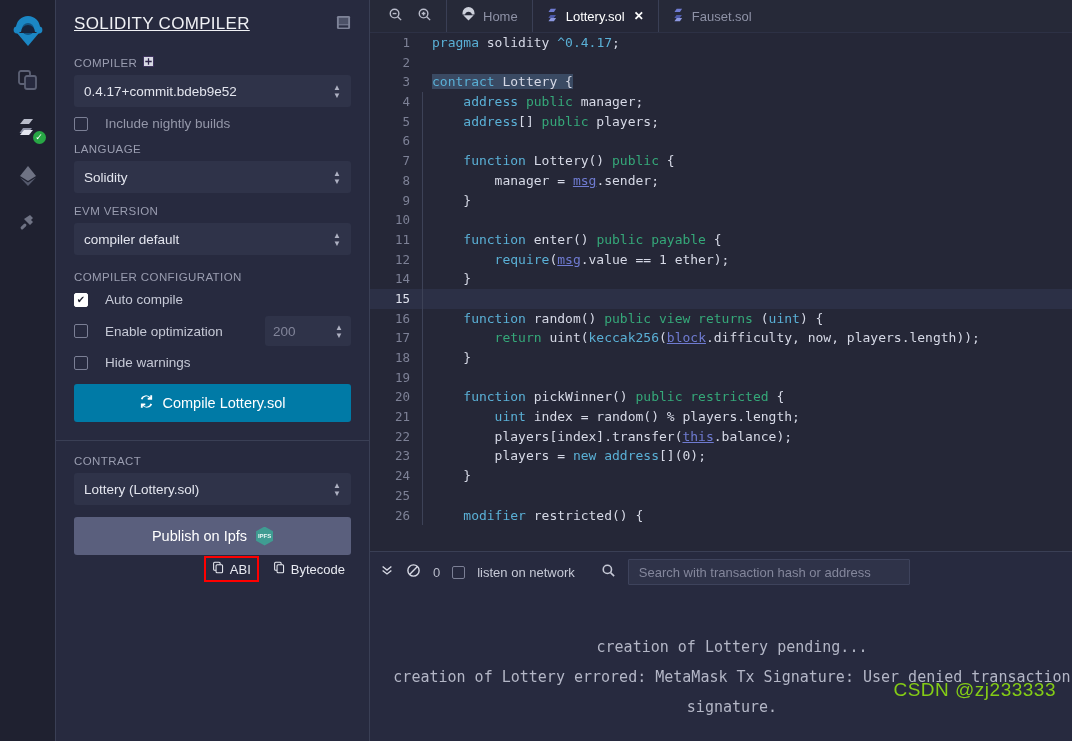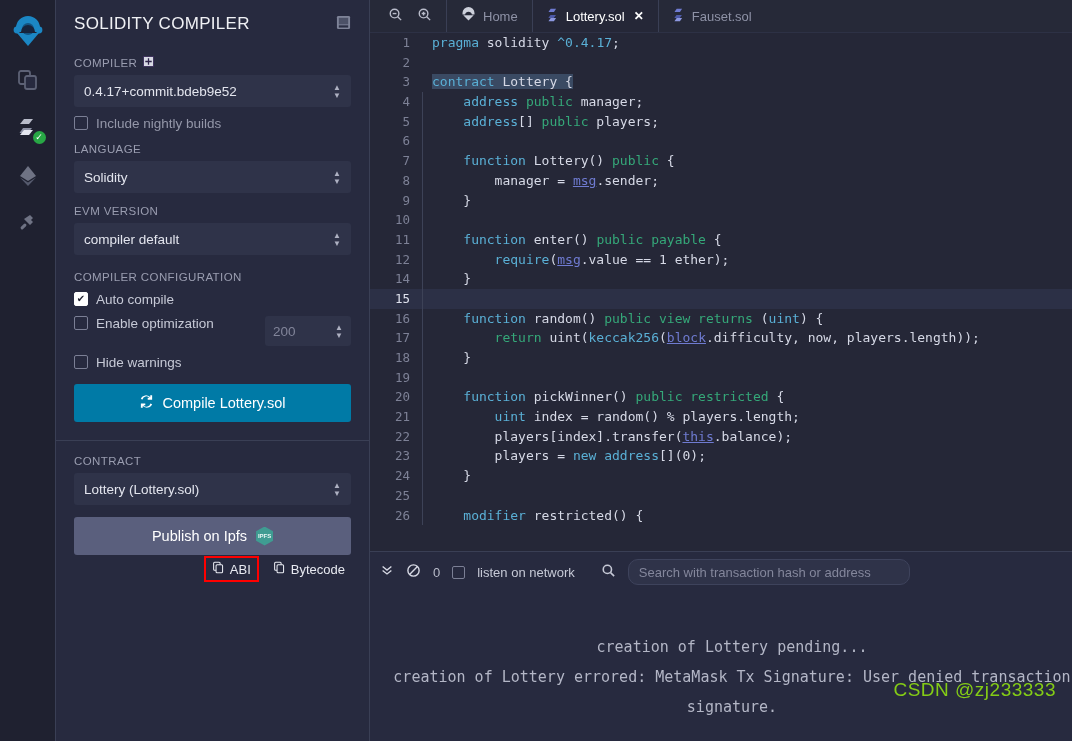--- a/index.html
+++ b/index.html
@@ -29,30 +29,30 @@
     background: #272a3f;
     border-right: 1px solid #3a3f55;
     color: #d4d6e0;
     font-size: 13px;
     overflow: hidden;
   }
   .panel-header {
     display: flex; align-items: center; justify-content: space-between;
     padding: 14px 18px 10px 18px;
   }
-  .panel-title { font-size: 17px; letter-spacing: .3px; color: #f0f1f5; font-weight: 400; }
+  .panel-title { font-size: 17px; letter-spacing: .3px; color: #f0f1f5; font-weight: 400; text-decoration: underline; }
   .panel-body { padding: 0 18px; }
   .sec-label { font-size: 11.5px; color: #9a9db0; letter-spacing: .4px; margin: 12px 0 6px; display:flex; align-items:center; gap:6px;}
   .select-box {
     background: #2f3349; border: none; border-radius: 3px;
     height: 32px; display: flex; align-items: center; justify-content: space-between;
     padding: 0 10px; color: #e3e5ee; font-size: 13.5px;
   }
   .spin { display:flex; flex-direction:column; gap:1px; color:#aeb1c2; font-size:8px; line-height:7px;}
-  .chk-row { display: flex; align-items: flex-start; gap: 8px; margin: 9px 0; }
+  .chk-row { display: flex; align-items: center; gap: 17px; margin: 9px 0; }
   .chk {
     width: 14px; height: 14px; border-radius: 2px; border: 1px solid #7b7f95;
     background: transparent; flex: 0 0 14px; display:flex; align-items:center; justify-content:center;
   }
   .chk.checked { background: #ffffff; border-color: #ffffff; }
   .chk.checked::after { content: "\2714"; color: #1f2130; font-size: 10px; line-height: 1; }
   .chk-label { font-size: 13.5px; color: #c6c9d6; }
   .chk-label.dim { color: #9497a9; }
   .opt-runs {
     margin-left: auto; width: 86px; height: 30px; background: #2f3349; border-radius: 3px;
@@ -108,21 +108,21 @@
   .sel{ background: #3a4a63; }
   .editor-bottom-fade { position:absolute; left:0; right:0; bottom:0; height: 8px; background:#252737; }
 
   
   .terminal { height: 190px; flex: 0 0 190px; background: #272a3f; border-top: 1px solid #3a3f55; display:flex; flex-direction:column;}
   .term-bar { height: 40px; display: flex; align-items: center; gap: 12px; padding: 0 10px; color:#aeb1c2; }
   .term-bar .count { font-size: 13px; color:#b9bcca; }
   .term-chk { width: 13px; height: 13px; border: 1px solid #7b7f95; border-radius: 2px; }
   .term-chk-label { font-size: 13px; color: #c6c9d6; }
   .term-search {
-    width: 282px; height: 26px; background: #2f3349; border: 1px solid #3e435c; border-radius: 10px;
+    width: 282px; height: 26px; background: #2f3349; border: 1px solid #3e435c; border-radius: 1px;
     color: #84879c; font-size: 13px; padding: 0 10px; display:flex; align-items:center;
   }
   .term-log { flex:1 1 auto; padding: 40px 0 8px 22px; font-family: "DejaVu Sans Mono", monospace; font-size: 15px; color:#b3b6c6; line-height:30px;text-align:center;}
   .watermark { position: absolute; right: 16px; bottom: 40px; color: #84cc16; font-size: 19px; letter-spacing: .5px; }
 </style>
 </head>
 <body>
 
 <div id="app">
 

